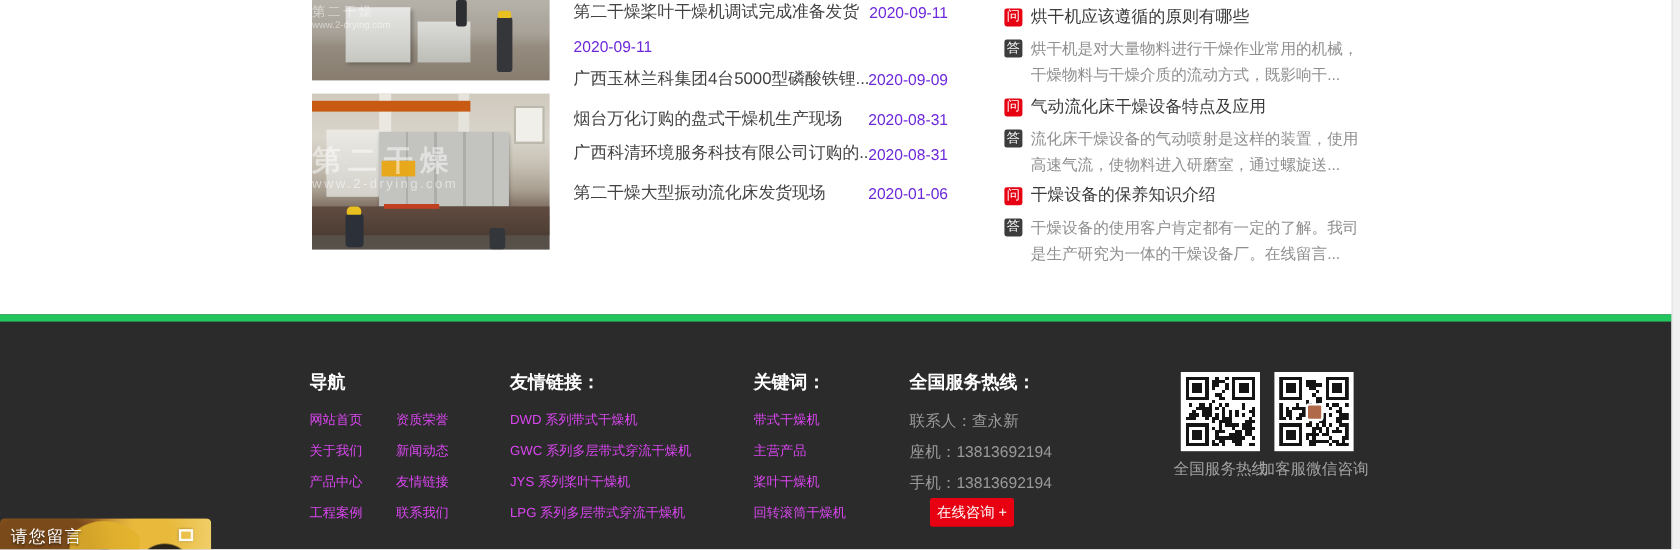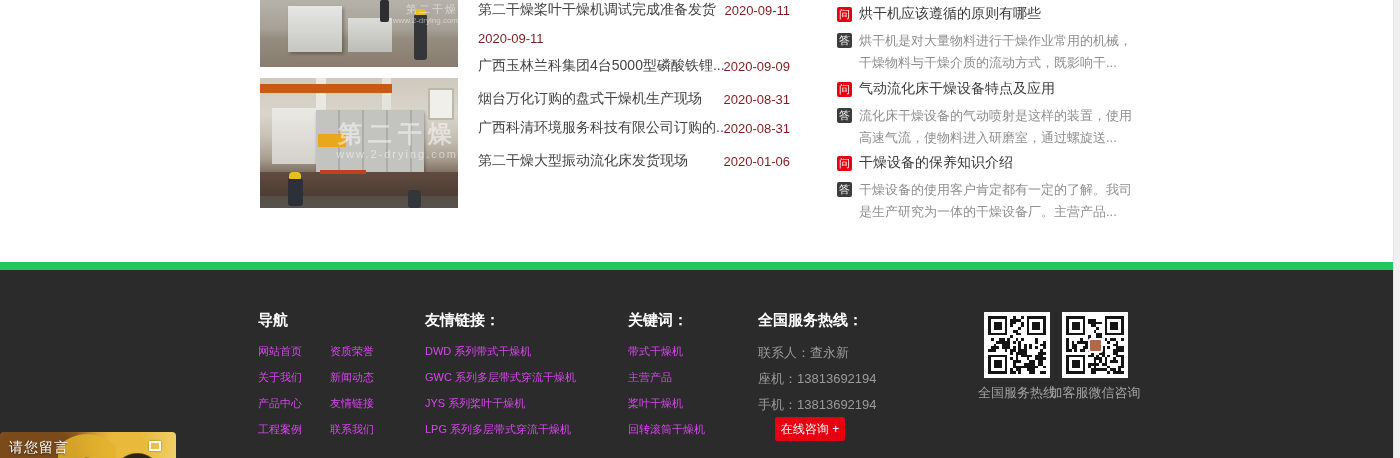--- a/index.html
+++ b/index.html
@@ -31,44 +31,44 @@
   .window { left:168px; top:10px; width:26px; height:32px; background:#f0efe9; border:2px solid #bdb8ac; }
   .wrap-block { left:12px; top:30px; width:44px; height:56px; background:linear-gradient(180deg,#ebe9e4,#d3d1ca); }
   .machine { left:56px; top:32px; width:108px; height:62px;
     background:repeating-linear-gradient(90deg,#c3c3c0 0 22px,#adadaa 22px 24px),linear-gradient(180deg,#c6c6c3,#a8a8a5); box-shadow:1px 2px 3px rgba(0,0,0,.3); }
   .machine-yellow { left:58px; top:56px; width:28px; height:13px; background:#e8a81c; }
   .truck-bed { left:0; top:94px; width:198px; height:24px; background:linear-gradient(180deg,#614b40,#4c3d34); }
   .strap { left:60px; top:92px; width:46px; height:4px; background:#c04020; }
   .worker-c { left:28px; top:100px; width:15px; height:28px; background:#2c3038; border-radius:3px; }
   .hat-c { left:29px; top:94px; width:12px; height:7px; background:#e8c020; border-radius:4px 4px 1px 1px; }
   .worker-d { left:148px; top:112px; width:13px; height:18px; background:#33363b; border-radius:3px; }
-  .watermark { left:0; right:0; text-align:right; color:rgba(255,255,255,.5); pointer-events:none; }
+  .watermark { left:0; right:0; text-align:left; color:rgba(255,255,255,.5); pointer-events:none; }
   .wm-big { top:40px; font-size:24px; letter-spacing:6px; font-weight:bold; }
   .wm-url { top:70px; font-size:11px; letter-spacing:2px; }
   .wm-small { top:2px; font-size:11px; letter-spacing:2px; }
   .wm-small2 { top:16px; font-size:8px; }
 
   
   .news { position:absolute; left:220px; top:0; width:312px; height:208px; }
   .news-row { position:absolute; left:0; width:312px; height:20px; display:flex; justify-content:space-between; align-items:center; }
   .news-title { font-size:14px; color:#434343; white-space:nowrap; overflow:hidden; cursor:pointer; }
-  .news-date { font-size:13px; color:#7f1d1d; white-space:nowrap; }
+  .news-date { font-size:13px; color:#6d28d9; white-space:nowrap; }
 
   
   .qa { position:absolute; left:579px; top:0; width:303px; height:208px; }
   .qa-block { position:absolute; left:0; width:303px; }
   .badge { display:inline-block; width:15px; height:15px; line-height:15px; text-align:center; font-size:11px; color:#fff; border-radius:2px; vertical-align:2px; margin-right:7px; flex:0 0 15px; }
   .badge-q { background:#e60012; }
   .badge-a { background:#3c3c3c; }
   .qa-q { display:flex; align-items:center; font-size:14px; color:#3b3b3b; cursor:pointer; }
   .qa-a { display:flex; margin-top:7px; font-size:13px; color:#8f8f8f; line-height:22px; }
   .qa-a .badge { margin-top:3px; }
 
   
-  .footer { position:absolute; left:0; top:262px; width:1393px; height:196px; background:#2b2b2b; border-top:8px solid #22c55e; }
+  .footer { position:absolute; left:0; top:262px; width:1393px; height:196px; background:#2b2b2b; border-top:6px solid #22c55e; }
   .finner { position:absolute; left:258px; top:0; width:884px; height:196px; }
   .fh { position:absolute; top:41px; font-size:15px; font-weight:bold; color:#fff; white-space:nowrap; }
   .flink { position:absolute; font-size:11px; color:#d946ef; white-space:nowrap; cursor:pointer; }
   .r1{top:74px}.r2{top:100px}.r3{top:126px}.r4{top:152px}
   .c-nav1{left:0}.c-nav2{left:72px}.c-friend{left:167px}.c-key{left:370px}.c-hot{left:500px}
   .ftext { position:absolute; font-size:13px; color:#9a9a9a; white-space:nowrap; }
   .consult-btn { position:absolute; left:517px; top:147px; width:70px; height:24px; background:#e60012; color:#fff; font-size:12px; border:none; border-radius:2px; cursor:pointer; font-family:inherit; }
   .qr { position:absolute; top:42px; width:66px; height:66px; background:#fff; padding:4px; }
   .qr1 { left:726px; } .qr2 { left:804px; }
   .qr-grid { width:100%; height:100%; }
@@ -170,21 +170,21 @@
           <span>流化床干燥设备的气动喷射是这样的装置，使用高速气流，使物料进入研磨室，通过螺旋送...</span>
         </div>
       </div>
       <div class="qa-block" style="top:154px">
         <div class="qa-q">
           <span class="badge badge-q">问</span>
           <span>干燥设备的保养知识介绍</span>
         </div>
         <div class="qa-a">
           <span class="badge badge-a">答</span>
-          <span>干燥设备的使用客户肯定都有一定的了解。我司是生产研究为一体的干燥设备厂。主营产品...</span>
+          <span>干燥设备的使用客户肯定都有一定的了解。我司是生产研究为一体的干燥设备厂。在线留言...</span>
         </div>
       </div>
     </div>
   </div>
 
   <div class="footer">
     <div class="finner">
 
       <div class="fh c-nav1">导航</div>
       <div class="flink c-nav1 r1">网站首页</div>

